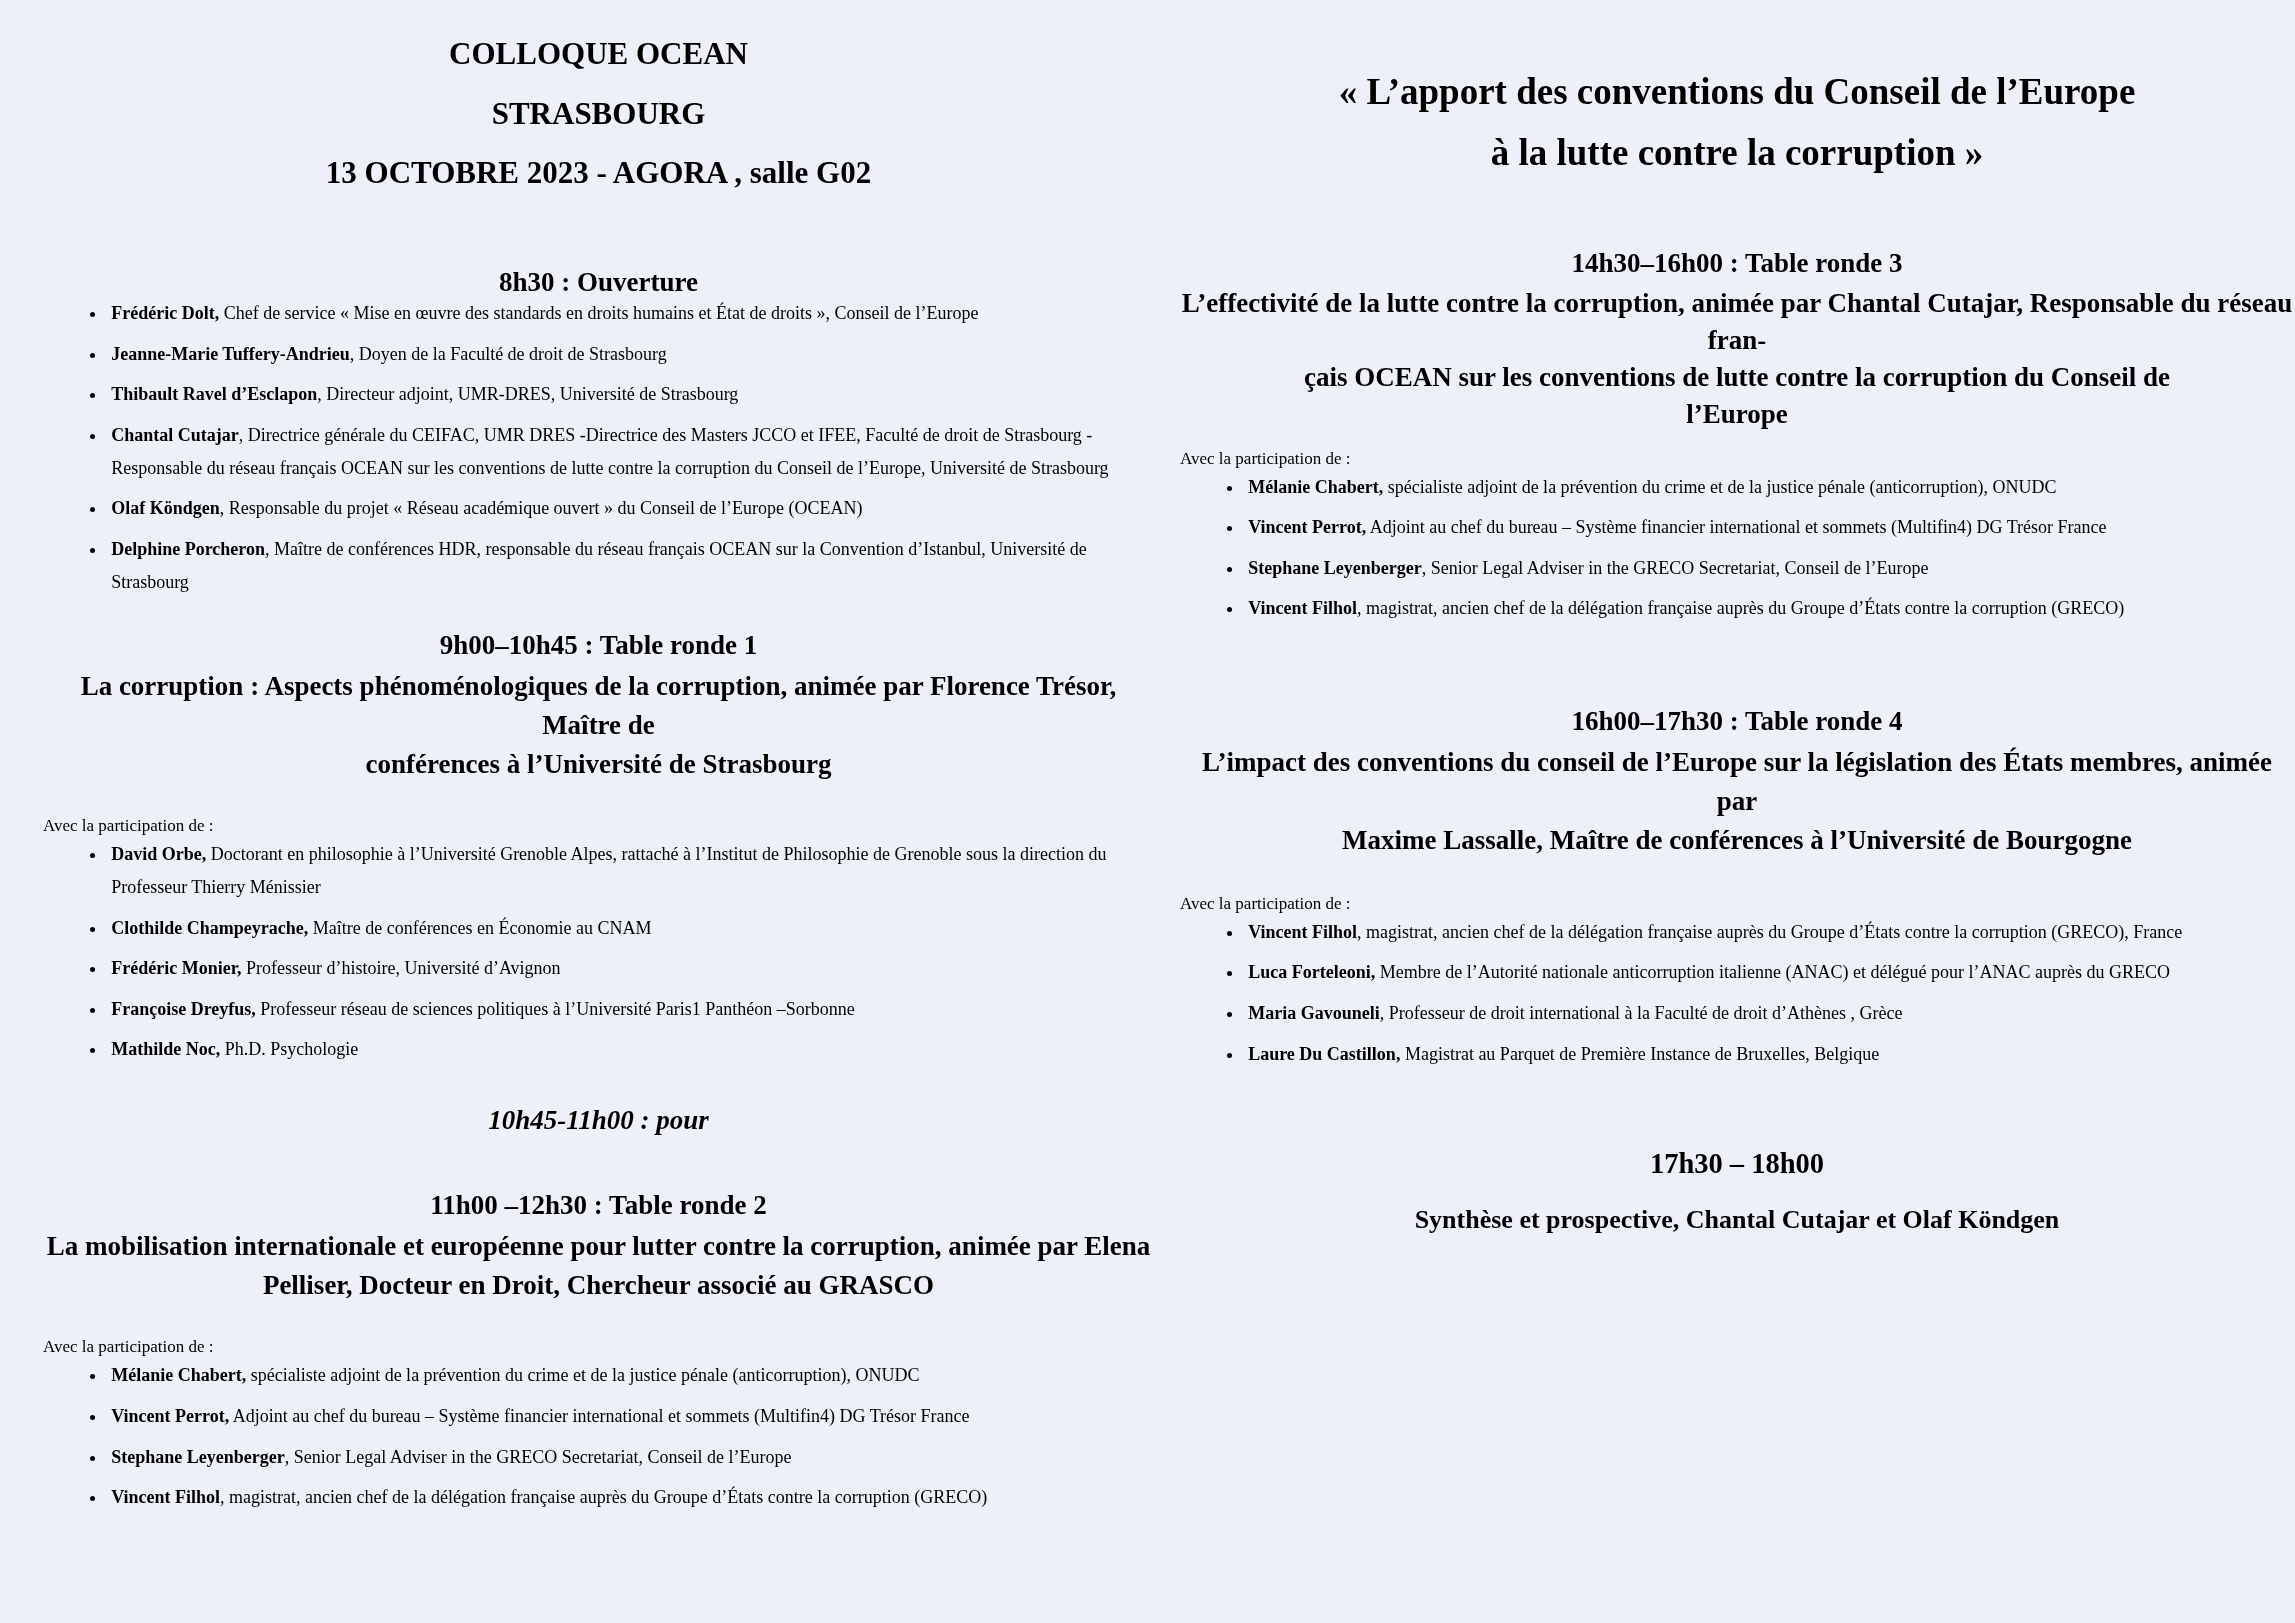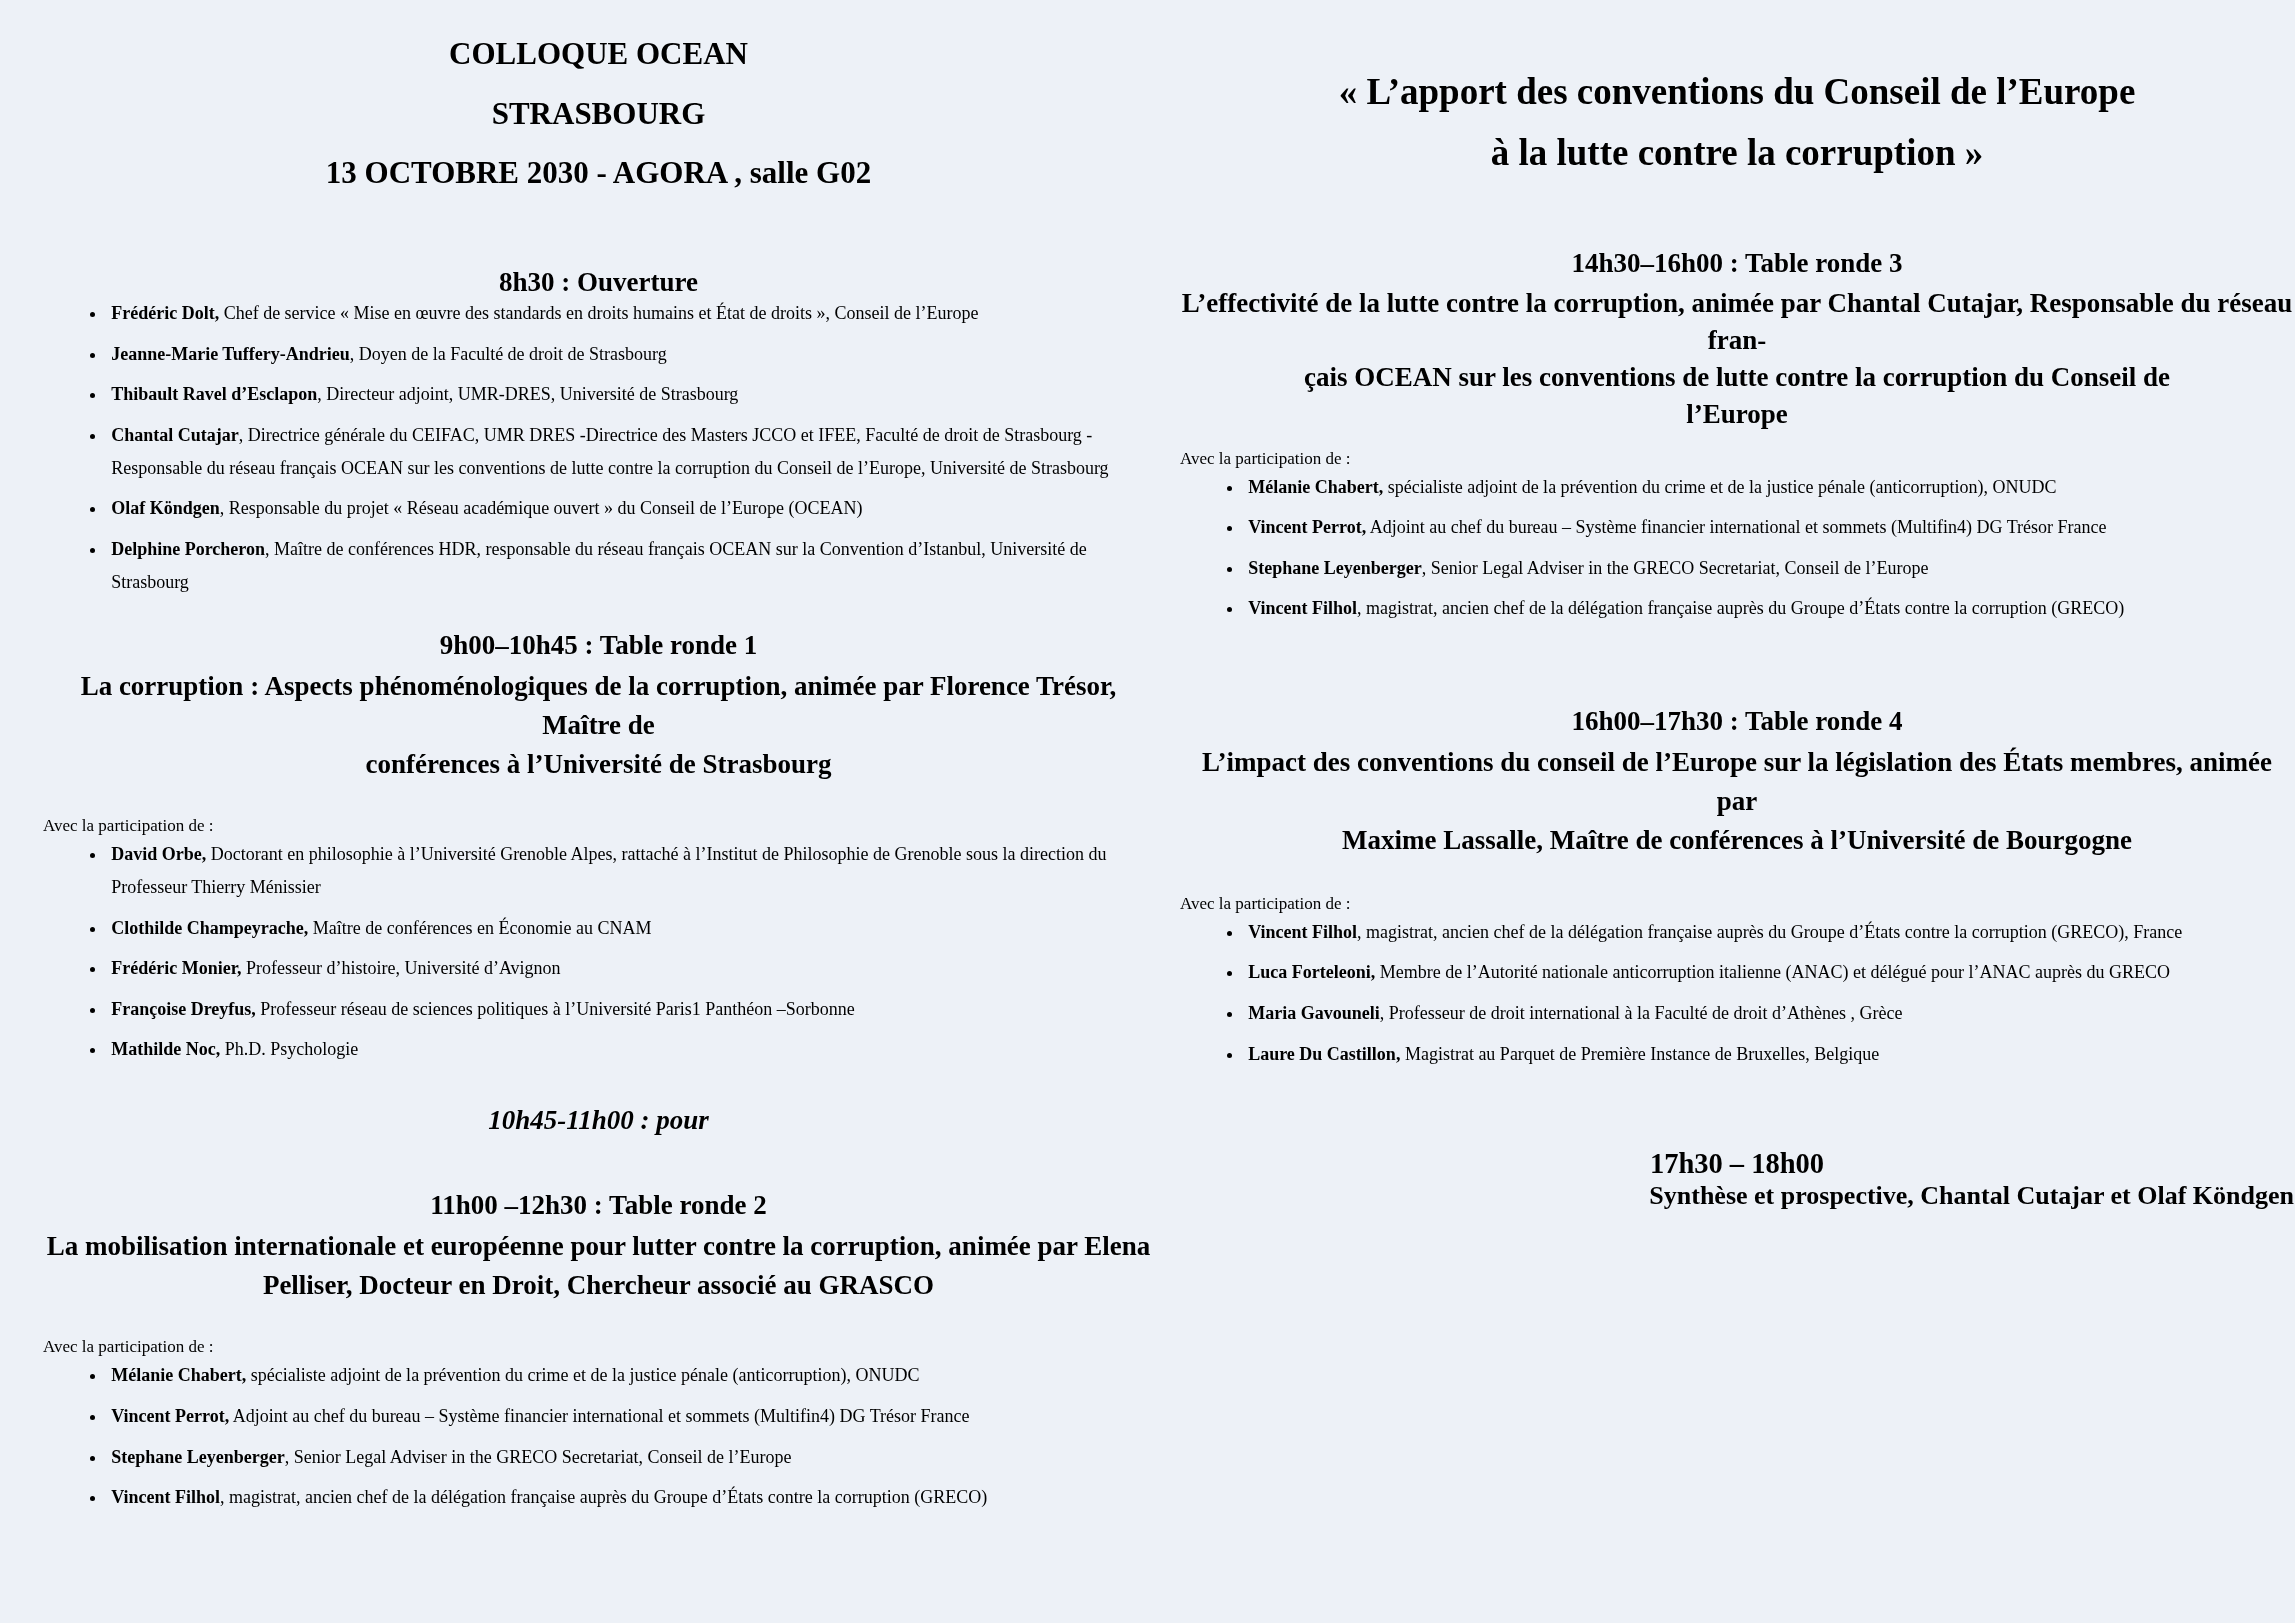--- a/index.html
+++ b/index.html
@@ -62,33 +62,33 @@
 
   .heading-t3 { margin-top: 78px; }
   .desc-t3 { line-height: 37px; }
   .avec-t3 { margin-top: 12.5px; }
   .list-t3 { margin-top: 36px; }
   .heading-t4 { margin-top: 82px; }
   .avec-t4 { margin-top: 30.5px; }
   .list-t4 { margin-top: 35px; }
 
   .closing-heading { margin-top: 78px; font-size: 28.5px; }
-  .closing-subtitle { text-align: right; font-weight: bold; font-size: 26px; margin-top: 3px; }
+  .closing-subtitle { text-align: center; font-weight: bold; font-size: 26px; margin-top: 27px; }
 </style>
 </head>
 <body>
 
 <div class="page">
 
   <div class="col col-left">
 
     <div class="doc-title">
       <span class="title-line">COLLOQUE OCEAN</span>
       <span class="title-line">STRASBOURG</span>
-      <span class="title-line">13 OCTOBRE 2030 - AGORA , salle G02</span>
+      <span class="title-line">13 OCTOBRE 2023 - AGORA , salle G02</span>
     </div>
 
     <div class="section-heading heading-ouverture">8h30  : Ouverture</div>
 
     <ul class="participants list-ouverture">
       <li><b>Frédéric Dolt,</b><span> Chef de service « Mise en œuvre des standards en droits humains et État de droits », Conseil de l’Europe</span></li>
       <li><b>Jeanne-Marie Tuffery-Andrieu</b><span>, Doyen de la Faculté de droit de Strasbourg</span></li>
       <li><b>Thibault Ravel d’Esclapon</b><span>, Directeur adjoint, UMR-DRES, Université de Strasbourg</span></li>
       <li><b>Chantal Cutajar</b><span>, Directrice générale du CEIFAC, UMR DRES -Directrice des Masters JCCO et IFEE, Faculté de droit de Strasbourg - Responsable du réseau français OCEAN sur les conventions de lutte contre la corruption du Conseil de l’Europe, Université de Strasbourg</span></li>
       <li><b>Olaf Köndgen</b><span>, Responsable du projet « Réseau académique  ouvert » du Conseil de l’Europe (OCEAN)</span></li>

